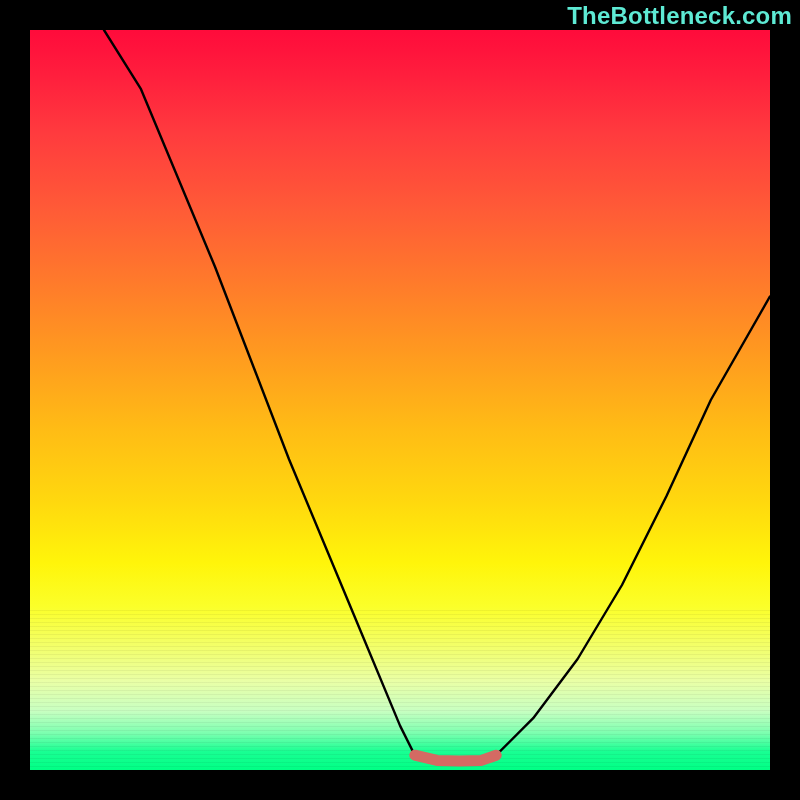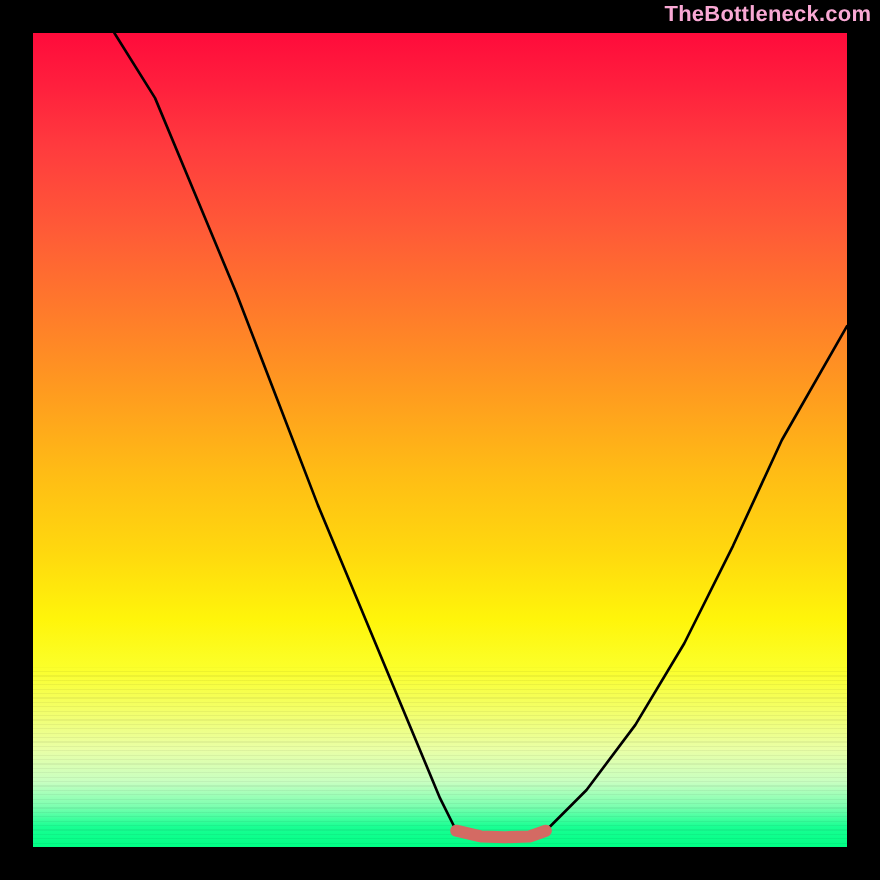--- a/index.html
+++ b/index.html
@@ -13,22 +13,22 @@
   .stage {
     position: relative;
     width: 800px;
     height: 800px;
     background: #000;
   }
   .watermark {
     position: absolute;
     top: 2px;
     right: 8px;
-    color: #f9a8d4;
-    font-size: 20px;
+    color: #5eead4;
+    font-size: 24px;
     font-weight: 600;
     letter-spacing: 0.2px;
     z-index: 5;
     margin-left: 24px;
   }
   .plot {
     position: absolute;
     left: 30px;
     top: 30px;
     width: 740px;

